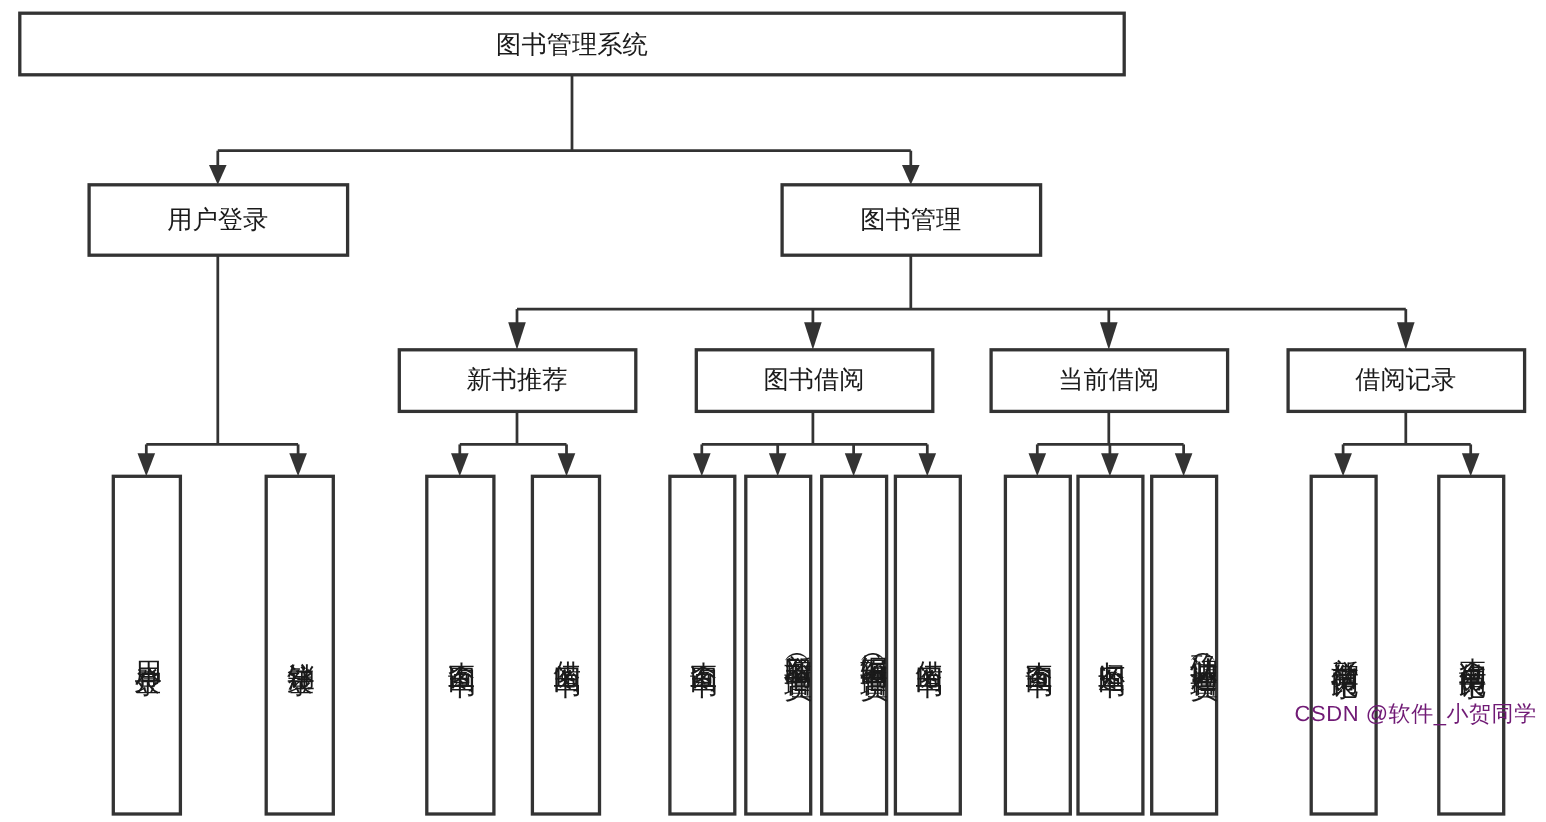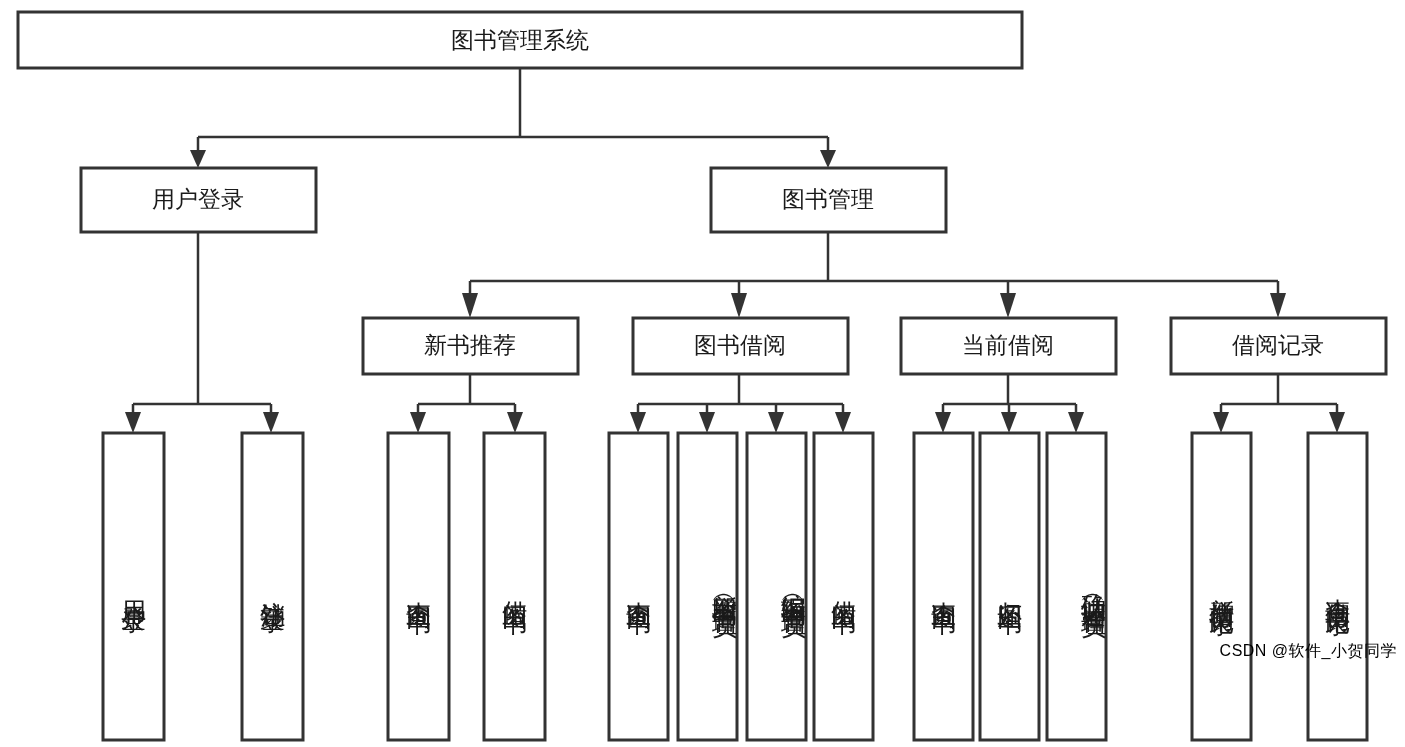--- a/index.html
+++ b/index.html
@@ -59,22 +59,22 @@
     color: #1a1a1a;
     white-space: nowrap;
     text-align: center;
     pointer-events: none;
   }
   .watermark {
     position: absolute;
     right: 8px;
     bottom: 6px;
     font-family: "Liberation Sans", "DejaVu Sans", sans-serif;
-    font-size: 16px;
-    color: #000000;
+    font-size: 20px;
+    color: #701a75;
     letter-spacing: 0.5px;
     white-space: nowrap;
   }
 </style>
 </head>
 <body>
 
 <div id="diagram-root">
 
   <svg class="flow" viewBox="0 0 1405 747">

